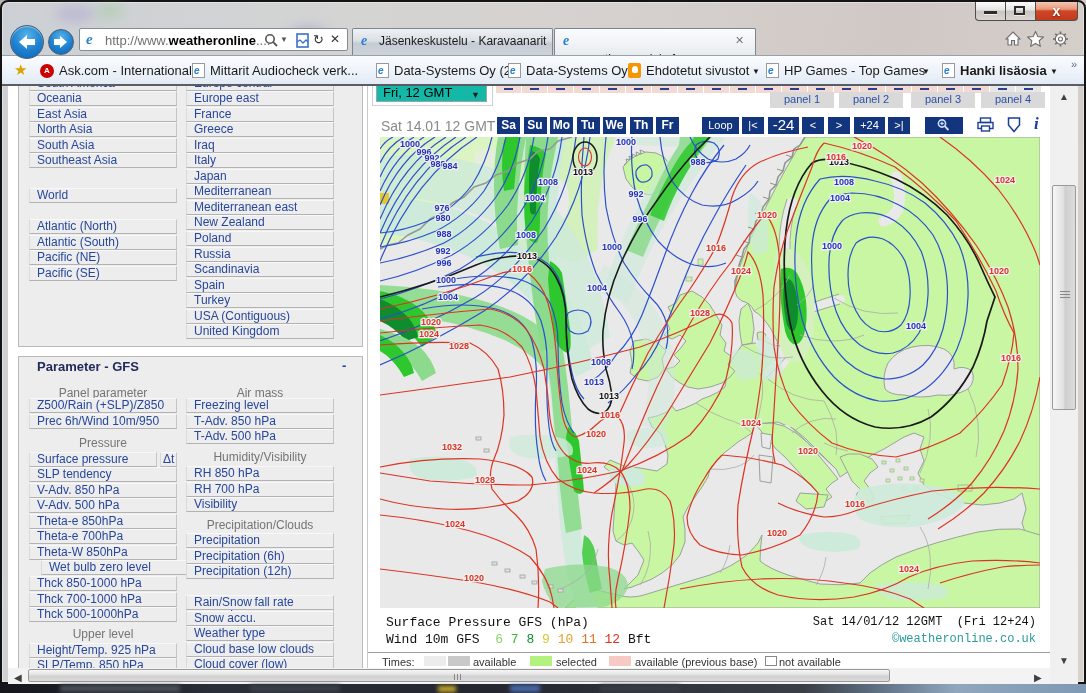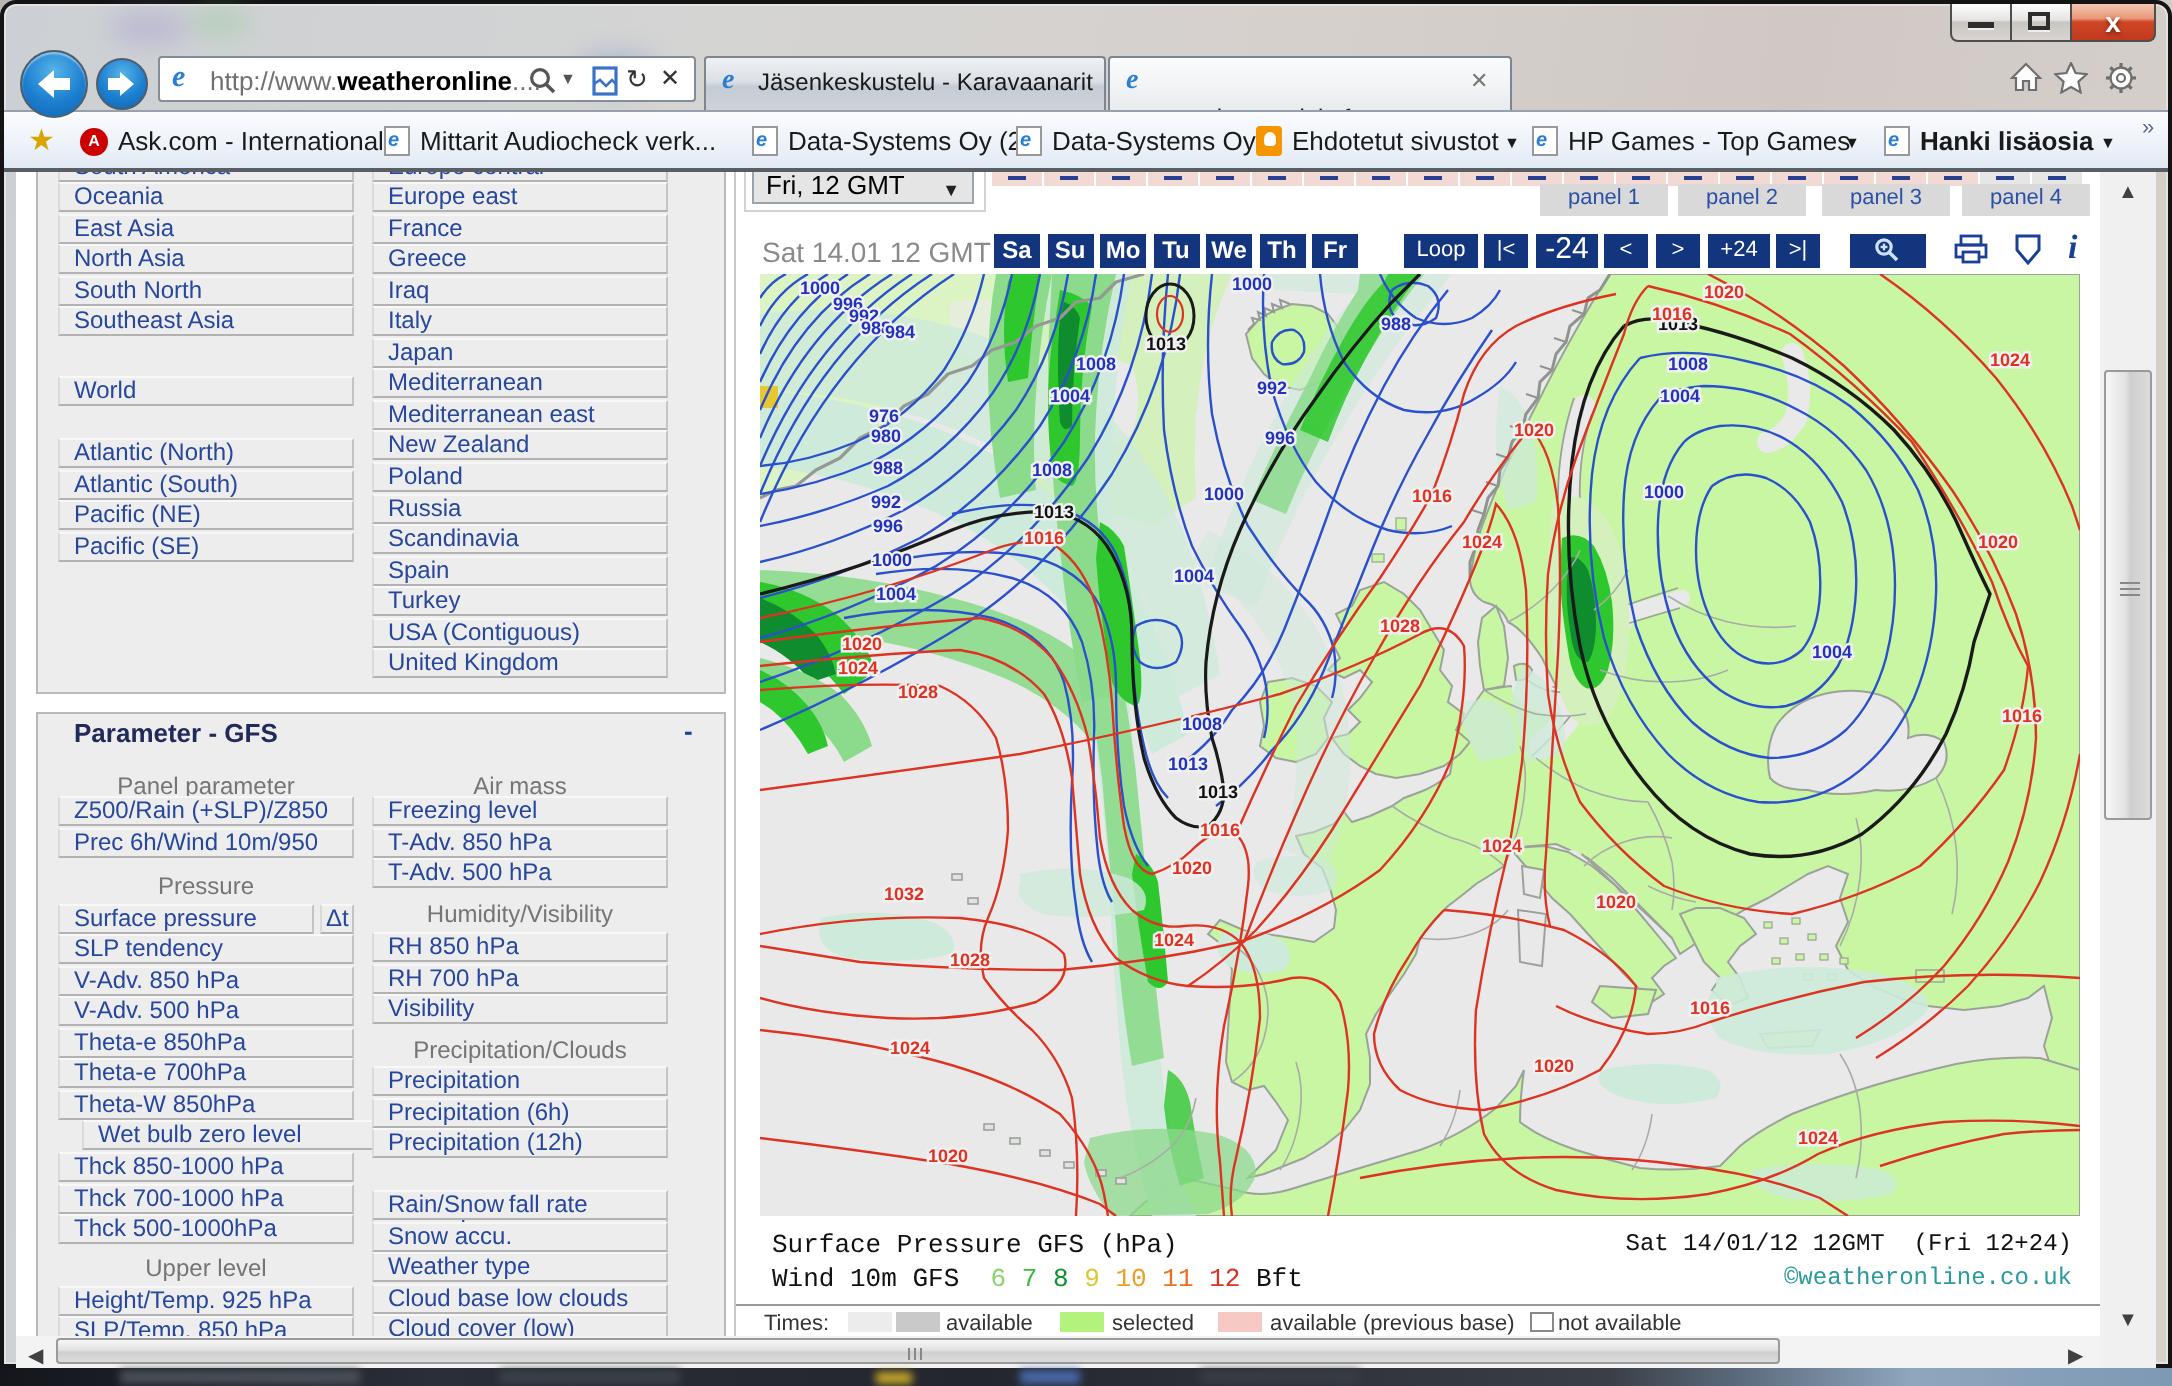--- a/index.html
+++ b/index.html
@@ -35,21 +35,21 @@
   background:linear-gradient(#fafcfe 0%,#eef3fa 55%,#e2eaf4 100%); border-top:1px solid #98a0ac; }
 #favbar .fi { position:absolute; top:7px; font-size:13px; color:#1a1a1a; white-space:nowrap; }
 #favline { position:absolute; left:2px; top:84px; width:1082px; height:2px; background:#595e64; }
 #page { position:absolute; left:8px; top:86px; width:1042px; height:582px; background:#ffffff; overflow:hidden; }
 .panel { position:absolute; background:#ededed; border:1px solid #b9b9b9; }
 .mi { position:absolute; height:15px; background:#ededed; border-top:1px solid #f8f8f8;
   border-bottom:1px solid #b2b2b2; border-left:1px solid #dadada; border-right:1px solid #c4c4c4;
   font-size:12px; color:#27479c; line-height:13px; padding-left:7px; white-space:nowrap; overflow:hidden; }
 .gt { position:absolute; font-size:12px; color:#757575; text-align:center; white-space:nowrap; }
 #vline { position:absolute; left:359px; top:0; width:1px; height:582px; background:#c9c9c9; }
-#sel { position:absolute; left:368px; top:-2px; width:111px; height:18px; background:#e5e5e5;
+#sel { position:absolute; left:368px; top:-2px; width:111px; height:18px; background:#14b8a6;
   border:1px solid #9aa4ae; font-size:13px; color:#000; line-height:16px; padding-left:6px; }
 .pinkcell { position:absolute; top:-2px; height:9px; background:#f2d9d3; }
 .pbtn { position:absolute; top:6px; width:64px; height:16px; background:#d9d9d9;
   font-size:11px; color:#2b50a5; text-align:center; line-height:15px; }
 #satlabel { position:absolute; left:373px; top:32px; font-size:14px; color:#8a8a8a; }
 .dbtn { position:absolute; top:31px; height:17px; background:#12357e; color:#fff; font-size:12px;
   font-weight:bold; text-align:center; line-height:16px; }
 .icn { position:absolute; top:30px; color:#1a3f96; font-size:15px; font-weight:bold; }
 #map { position:absolute; left:372px; top:51px; width:660px; height:471px; }
 #legend { position:absolute; left:372px; top:522px; width:660px; height:44px; background:#fff;
@@ -168,21 +168,21 @@
 <span class="abs" style="left:1069px;top:2px;color:#5a6a8a;font-size:11px;">»</span>
 </div>
 <div id="favline"></div>
 <div id="page">
 <div class="panel" style="left:10px;top:-12px;width:345px;height:273px;"></div>
 <div class="mi" style="left:21px;top:-10.5px;width:148px;">South America</div>
 <div class="mi" style="left:178px;top:-10.5px;width:148px;">Europe central</div>
 <div class="mi" style="left:21px;top:5.0px;width:148px;">Oceania</div>
 <div class="mi" style="left:21px;top:20.6px;width:148px;">East Asia</div>
 <div class="mi" style="left:21px;top:36.1px;width:148px;">North Asia</div>
-<div class="mi" style="left:21px;top:51.7px;width:148px;">South North</div>
+<div class="mi" style="left:21px;top:51.7px;width:148px;">South Asia</div>
 <div class="mi" style="left:21px;top:67.2px;width:148px;">Southeast Asia</div>
 <div class="mi" style="left:21px;top:102.3px;width:148px;">World</div>
 <div class="mi" style="left:21px;top:133.3px;width:148px;">Atlantic (North)</div>
 <div class="mi" style="left:21px;top:148.9px;width:148px;">Atlantic (South)</div>
 <div class="mi" style="left:21px;top:164.4px;width:148px;">Pacific (NE)</div>
 <div class="mi" style="left:21px;top:180.0px;width:148px;">Pacific (SE)</div>
 <div class="mi" style="left:178px;top:5.0px;width:148px;">Europe east</div>
 <div class="mi" style="left:178px;top:20.6px;width:148px;">France</div>
 <div class="mi" style="left:178px;top:36.1px;width:148px;">Greece</div>
 <div class="mi" style="left:178px;top:51.7px;width:148px;">Iraq</div>

